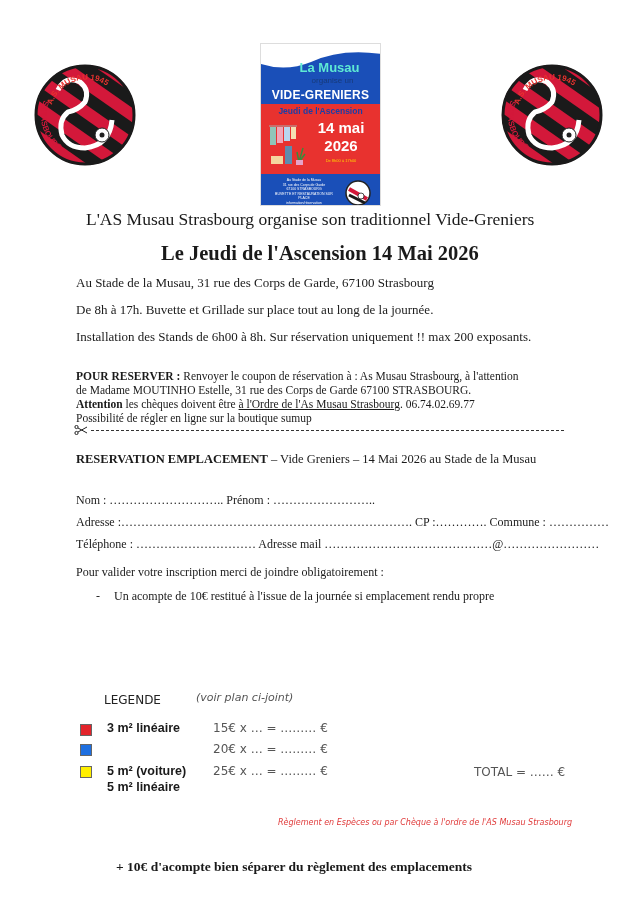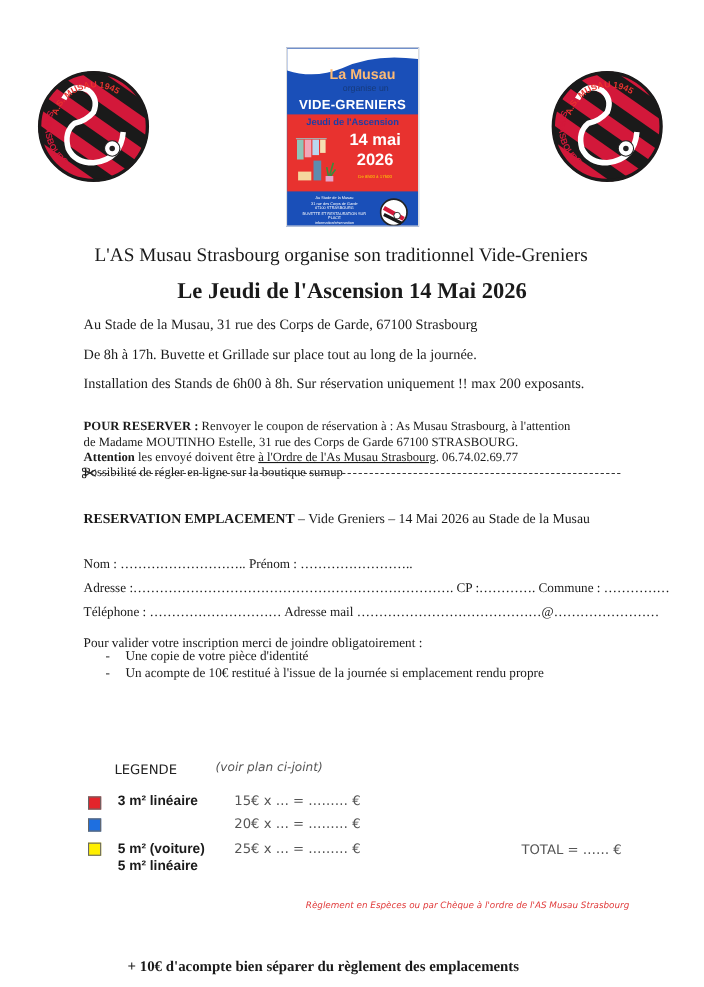--- a/index.html
+++ b/index.html
@@ -6,33 +6,33 @@
   html, body { width: 640px; height: 897px; background: #ffffff; overflow: hidden; }
   body { position: relative; font-family: "Liberation Serif", serif; color: #1a1a1a; }
 
   .logo { position: absolute; width: 110px; height: 110px; }
   .logo-left { left: 30px; top: 60px; }
   .logo-right { left: 497px; top: 60px; }
 
   .poster { position: absolute; left: 260px; top: 43px; width: 121px; height: 163px; background: #1a4fb8; overflow: hidden; border: 1px solid #ddd; }
   .poster .wave { position: absolute; left: 0; top: 0; width: 121px; height: 60px; }
   .poster .p-title { position: absolute; left: 0; width: 100%; text-align: center; font-family: "Liberation Sans", sans-serif; }
-  .p-musau { top: 16px; font-size: 13px; font-weight: bold; color: #fdba74; padding-left: 18px; }
+  .p-musau { top: 16px; font-size: 13px; font-weight: bold; color: #5eead4; padding-left: 18px; }
   .p-organise { top: 32px; font-size: 8px; color: #173a7a; padding-left: 24px; }
   .p-vide { top: 44px; font-size: 12px; font-weight: 900; color: #ffffff; letter-spacing: 0.2px; }
   .poster .red { position: absolute; left: 0; top: 60px; width: 121px; height: 70px; background: #e8322f; }
   .p-jeudi { top: 62px; font-size: 8.5px; font-weight: bold; color: #1a3fa8; }
   .p-date1 { top: 75px; left: 40px !important; width: 80px !important; font-size: 15px; font-weight: 900; color: #ffffff; }
   .p-date2 { top: 93px; left: 40px !important; width: 80px !important; font-size: 15px; font-weight: 900; color: #ffffff; }
   .p-hours { top: 114px; left: 40px !important; width: 80px !important; font-size: 4px; color: #ffd400; }
   .poster .clothes { position: absolute; left: 6px; top: 78px; width: 42px; height: 45px; }
   .p-info { position: absolute; left: 8px; top: 134px; width: 70px; font-family: "Liberation Sans", sans-serif; font-size: 3.5px; line-height: 4.5px; color: #fff; text-align: center; }
   .poster .mini-logo { position: absolute; left: 84px; top: 136px; width: 26px; height: 26px; }
 
-  .line { position: absolute; white-space: nowrap; margin-top: 12px; }
+  .line { position: absolute; white-space: nowrap; }
   .intro { left: 86px; top: 209px; font-size: 17.5px; font-family: "Liberation Serif", serif; }
   .headline { left: 0; width: 640px; text-align: center; top: 242px; font-size: 20.5px; font-weight: bold; }
   .info { left: 76px; font-size: 13px; }
   .small { left: 76px; font-size: 11.5px; line-height: 14px; }
   .bold { font-weight: bold; }
   .u { text-decoration: underline; }
 
   .cutline { position: absolute; left: 74px; top: 424px; width: 490px; height: 12px; display: flex; align-items: center; }
   .cutline .dash { flex: 1; border-top: 1px dashed #333; margin-left: 3px; height: 0; }
 
@@ -141,42 +141,41 @@
 
 <div class="line intro">L'AS Musau Strasbourg organise son traditionnel Vide-Greniers</div>
 <div class="line headline bold">Le Jeudi de l'Ascension 14 Mai 2026</div>
 
 <div class="line info" style="top:275px">Au Stade de la Musau, 31 rue des Corps de Garde, 67100 Strasbourg</div>
 <div class="line info" style="top:302px">De 8h à 17h. Buvette et Grillade sur place tout au long de la journée.</div>
 <div class="line info" style="top:329px">Installation des Stands de 6h00 à 8h.  Sur réservation uniquement !! max 200 exposants.</div>
 
 <div class="line small" style="top:369px"><span class="bold">POUR RESERVER :</span><span> Renvoyer le coupon de réservation à : As Musau Strasbourg, à l'attention</span></div>
 <div class="line small" style="top:383px">de Madame MOUTINHO Estelle, 31 rue des Corps de Garde 67100 STRASBOURG.</div>
-<div class="line small" style="top:397px"><span class="bold">Attention</span><span> les envoyé doivent être </span><span class="u">à l'Ordre de l'As Musau Strasbourg</span><span>.  06.74.02.69.77</span></div>
+<div class="line small" style="top:397px"><span class="bold">Attention</span><span> les chèques doivent être </span><span class="u">à l'Ordre de l'As Musau Strasbourg</span><span>.  06.74.02.69.77</span></div>
 <div class="line small" style="top:411px">Possibilité de régler en ligne sur la boutique sumup</div>
 
 <div class="cutline">
   <svg width="14" height="10" viewBox="0 0 14 10">
     <circle cx="2.5" cy="2" r="1.6" fill="none" stroke="#222" stroke-width="1"></circle>
     <circle cx="2.5" cy="8" r="1.6" fill="none" stroke="#222" stroke-width="1"></circle>
     <line x1="4" y1="3" x2="13" y2="8" stroke="#222" stroke-width="1"></line>
     <line x1="4" y1="7" x2="13" y2="2" stroke="#222" stroke-width="1"></line>
   </svg>
   <div class="dash"></div>
 </div>
 
 <div class="line info" style="top:452px; font-size:12.5px"><span class="bold">RESERVATION EMPLACEMENT</span><span> – Vide Greniers – 14 Mai 2026 au Stade de la Musau</span></div>
 
 <div class="line field" style="top:493px">Nom :  ……………………….. Prénom : ……………………..</div>
 <div class="line field" style="top:515px">Adresse :………………………………………………………………. CP :………….  Commune : ……………</div>
 <div class="line field" style="top:537px">Téléphone :  ………………………… Adresse mail ……………………………………@……………………</div>
 
 <div class="line field" style="top:565px">Pour valider votre inscription merci de joindre obligatoirement :</div>
 <ul class="req">
-  <li>Une copie de votre pièce d'identité</li>
   <li>Un acompte de 10€ restitué à l'issue de la journée si emplacement rendu propre</li>
 </ul>
 
 <div class="leg leg-title">LEGENDE</div>
 <div class="leg leg-plan">(voir plan ci-joint)</div>
 
 <div class="sw" id="sw0" style="top: 724px; background: rgb(227, 36, 43);"></div>
 <div class="leg leg-label" style="top:721px">3 m² linéaire</div>
 <div class="leg leg-price" style="top:721px">15€ x … = ……… €</div>
 

